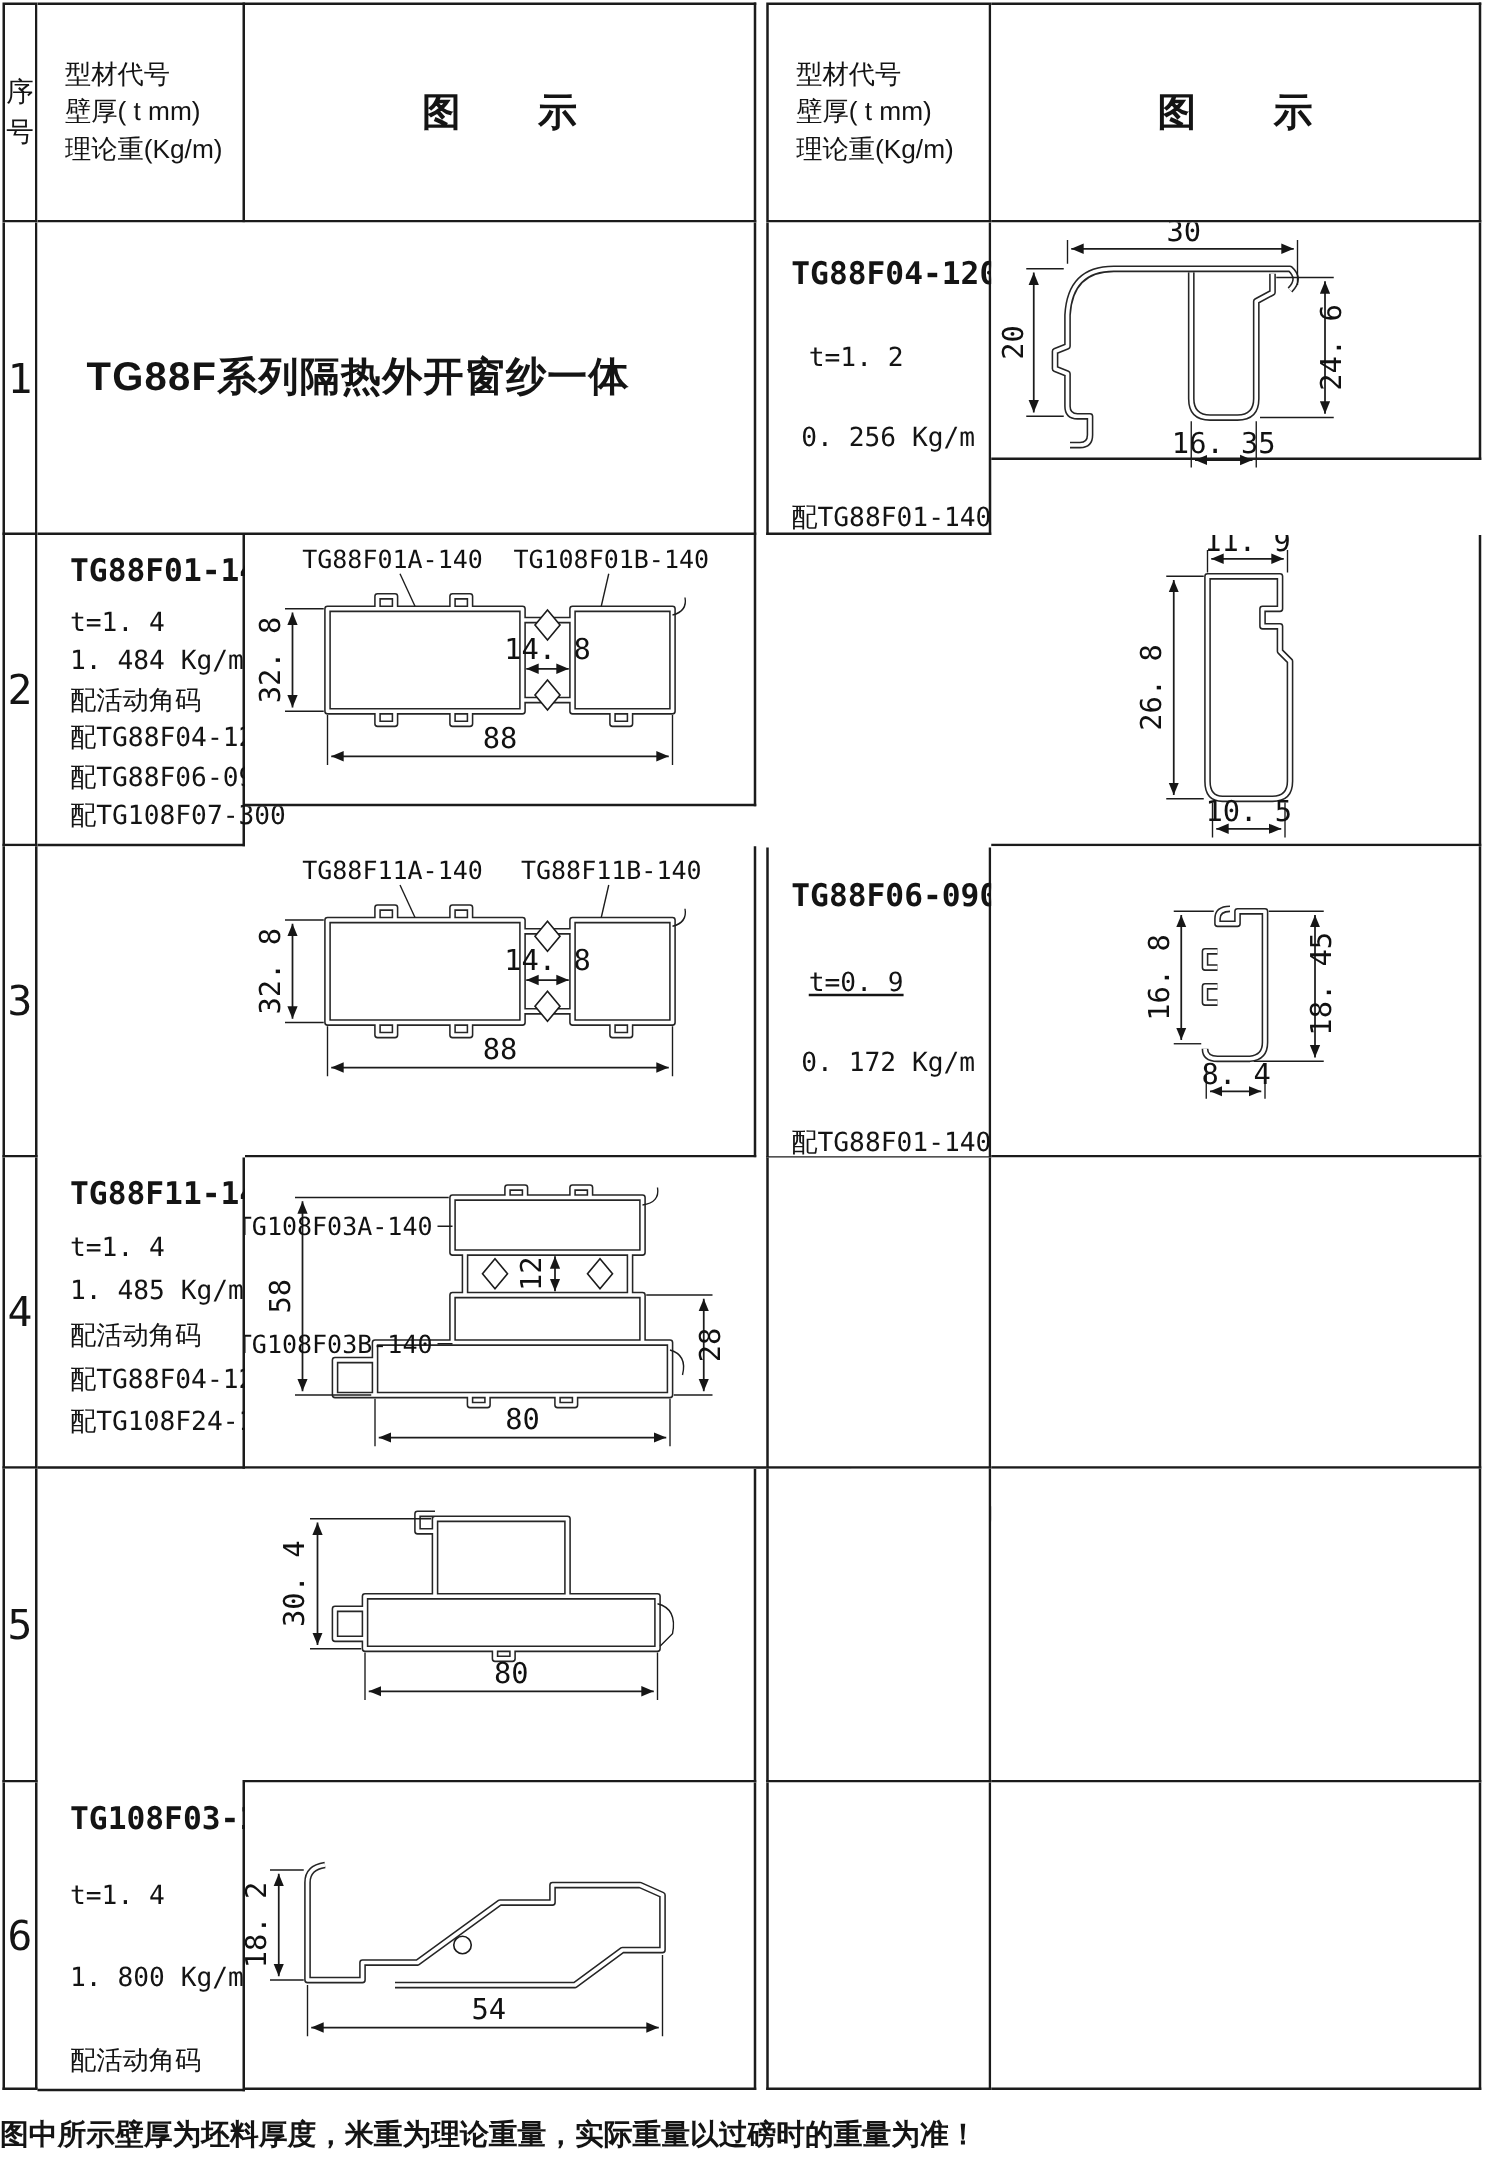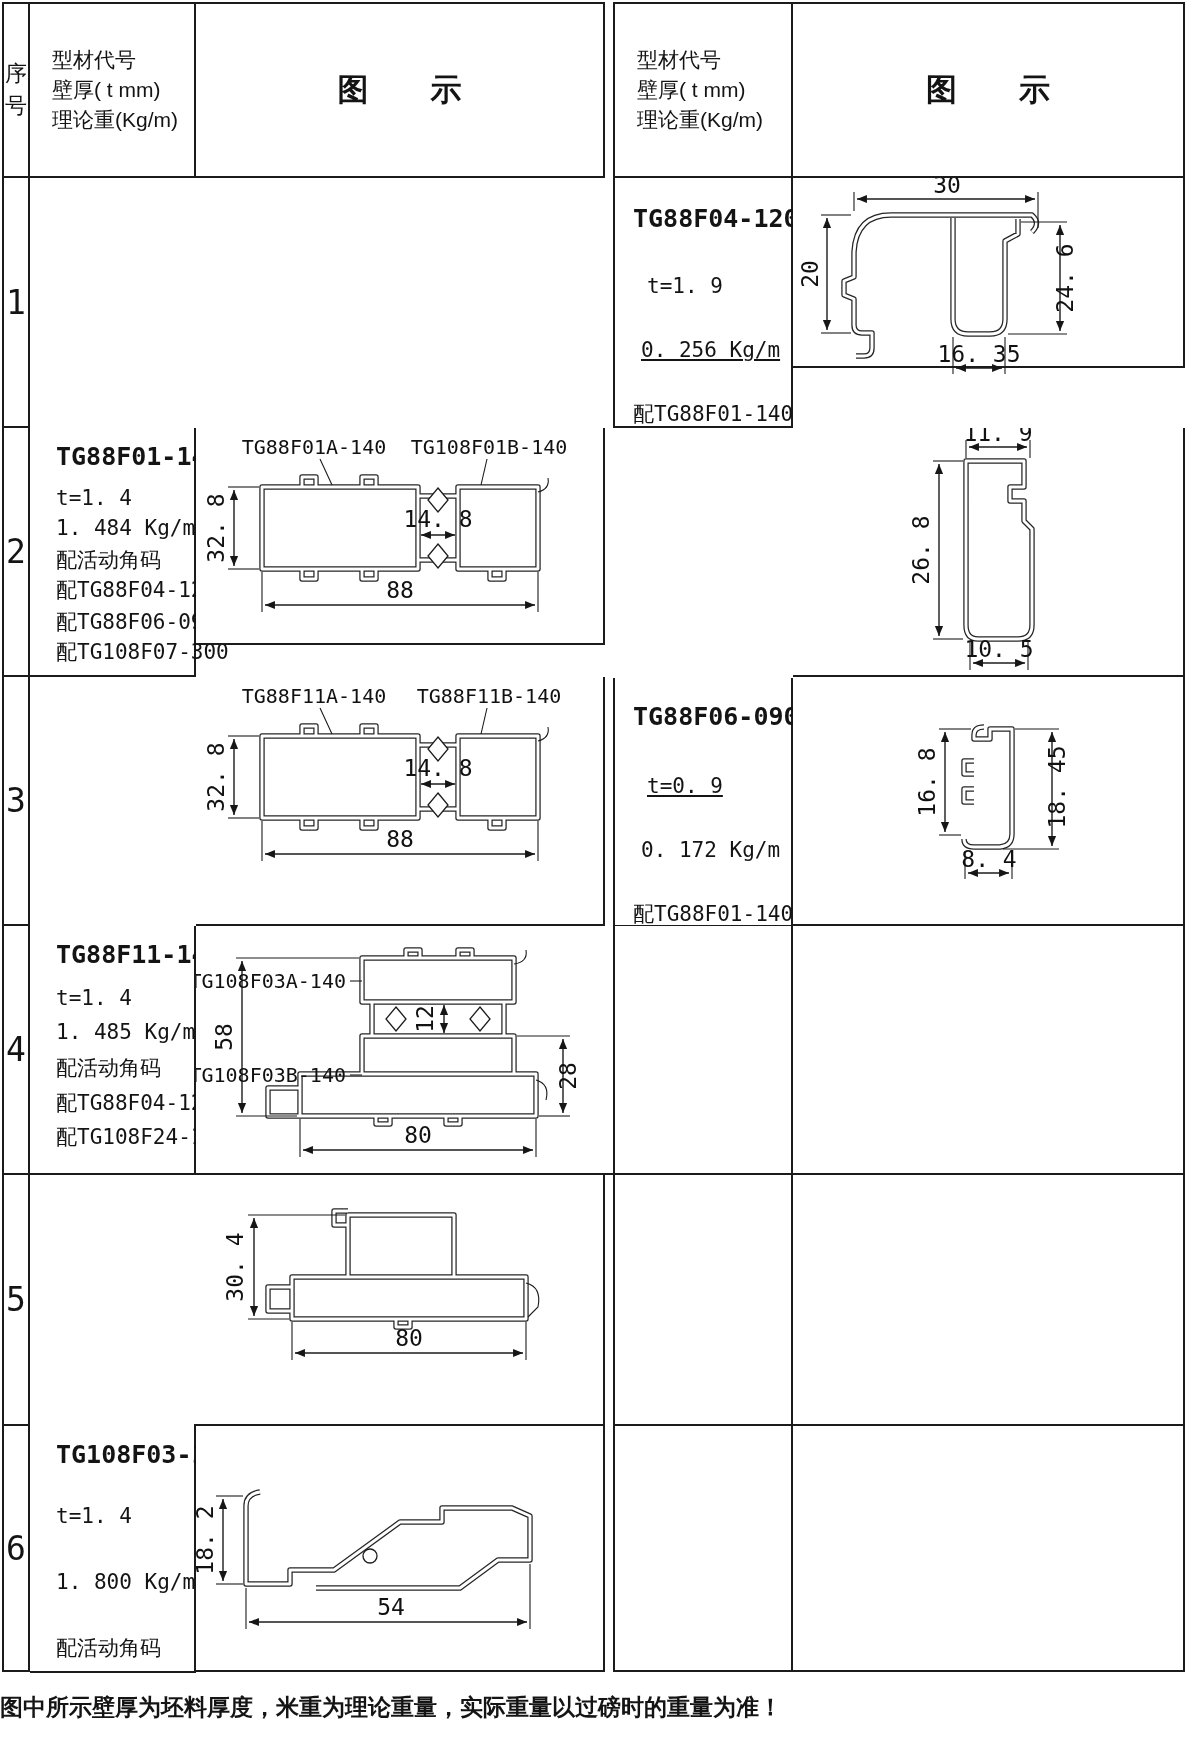--- a/index.html
+++ b/index.html
@@ -60,20 +60,23 @@
       <div>理论重(Kg/m)</div>
     </div>
     <div class="cell hdiag bT bR bB" style="left:194px;top:0;width:409px;height:176px;">
       <span>图</span>
       <span>示</span>
     </div>
 
     <div class="cell serial bL bR bB" style="left:0;top:176px;width:28px;height:250px;">
         <span>1</span>
       </div>
+    <div class="cell bigtitle bR bB" style="left:28px;top:176px;width:575px;height:250px;">
+      <span>TG88F系列隔热外开窗纱一体</span>
+    </div>
 
     <div class="cell serial bL bR bB" style="left:0;top:426px;width:28px;height:249px;">
         <span>2</span>
       </div>
     <div class="cell spec bR bB" style="left:28px;top:426px;width:166px;height:249px;">
       <div class="code" style="top:14px;">TG88F01-140</div>
       <div class="sline" style="top:58px;">t=1. 4</div>
       <div class="sline" style="top:88px;">1. 484 Kg/m</div>
       <div class="sline" style="top:118px;">配活动角码</div>
       <div class="sline" style="top:148px;">配TG88F04-120D</div>
@@ -235,22 +238,22 @@
       <div>壁厚( t mm)</div>
       <div>理论重(Kg/m)</div>
     </div>
     <div class="cell hdiag bT bR bB" style="left:180px;top:0;width:392px;height:176px;">
       <span>图</span>
       <span>示</span>
     </div>
 
     <div class="cell spec bL bR bB" style="left:0;top:176px;width:180px;height:250px;">
       <div class="code" style="top:26px;left:18px;">TG88F04-120D</div>
-      <div class="sline" style="top:96px;left:32px;">t=1. 9</div>
-      <div class="sline" style="top:160px;left:26px;text-decoration:underline;">0. 256 Kg/m</div>
+      <div class="sline" style="top:96px;left:32px;">t=1. 2</div>
+      <div class="sline" style="top:160px;left:26px;">0. 256 Kg/m</div>
       <div class="sline" style="top:222px;left:18px;">配TG88F01-140</div>
     </div>
     <div class="cell bR bB" style="left:180px;top:176px;width:392px;height:190px;">
       <svg class="diag" width="392" height="248" viewBox="0 0 392 248">
         <g>
           <path class="wo" d="M239,54 Q248,45 239,37 L98,37 Q63,37 61,74 L61,99 L51,103 L51,117 L61,121 L61,147 Q61,155 69,155 L79,155 L79,170 Q79,178 71,178 L63,178 M160,40 L160,141 Q160,156 175,156 L197,156 Q212,156 212,141 L212,63 L225,56 L225,41"></path>
           <path class="wi" d="M239,54 Q248,45 239,37 L98,37 Q63,37 61,74 L61,99 L51,103 L51,117 L61,121 L61,147 Q61,155 69,155 L79,155 L79,170 Q79,178 71,178 L63,178 M160,40 L160,141 Q160,156 175,156 L197,156 Q212,156 212,141 L212,63 L225,56 L225,41"></path>
         </g>
         <line class="xl" x1="61" y1="33" x2="61" y2="14"></line>
         <line class="xl" x1="245" y1="50" x2="245" y2="14"></line>

